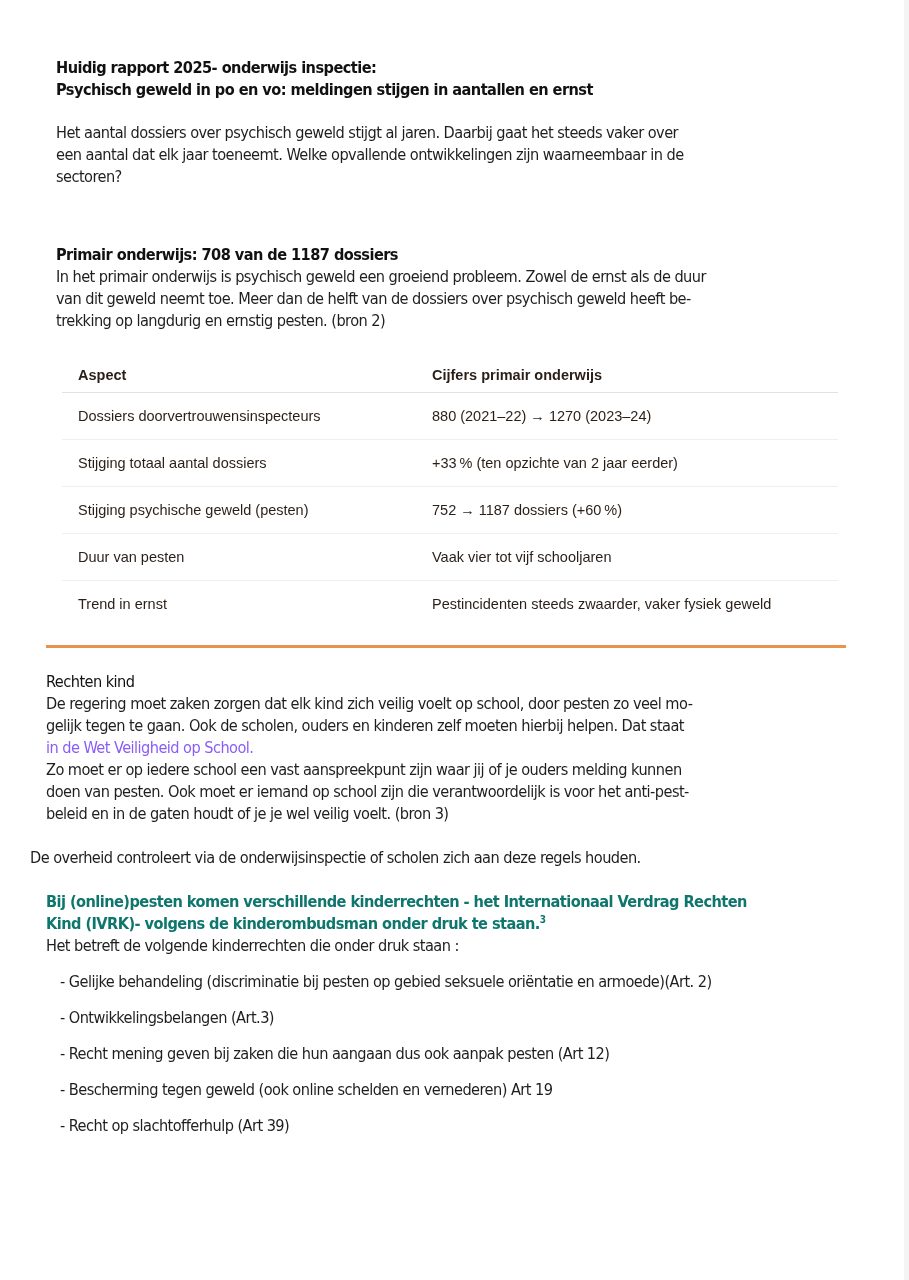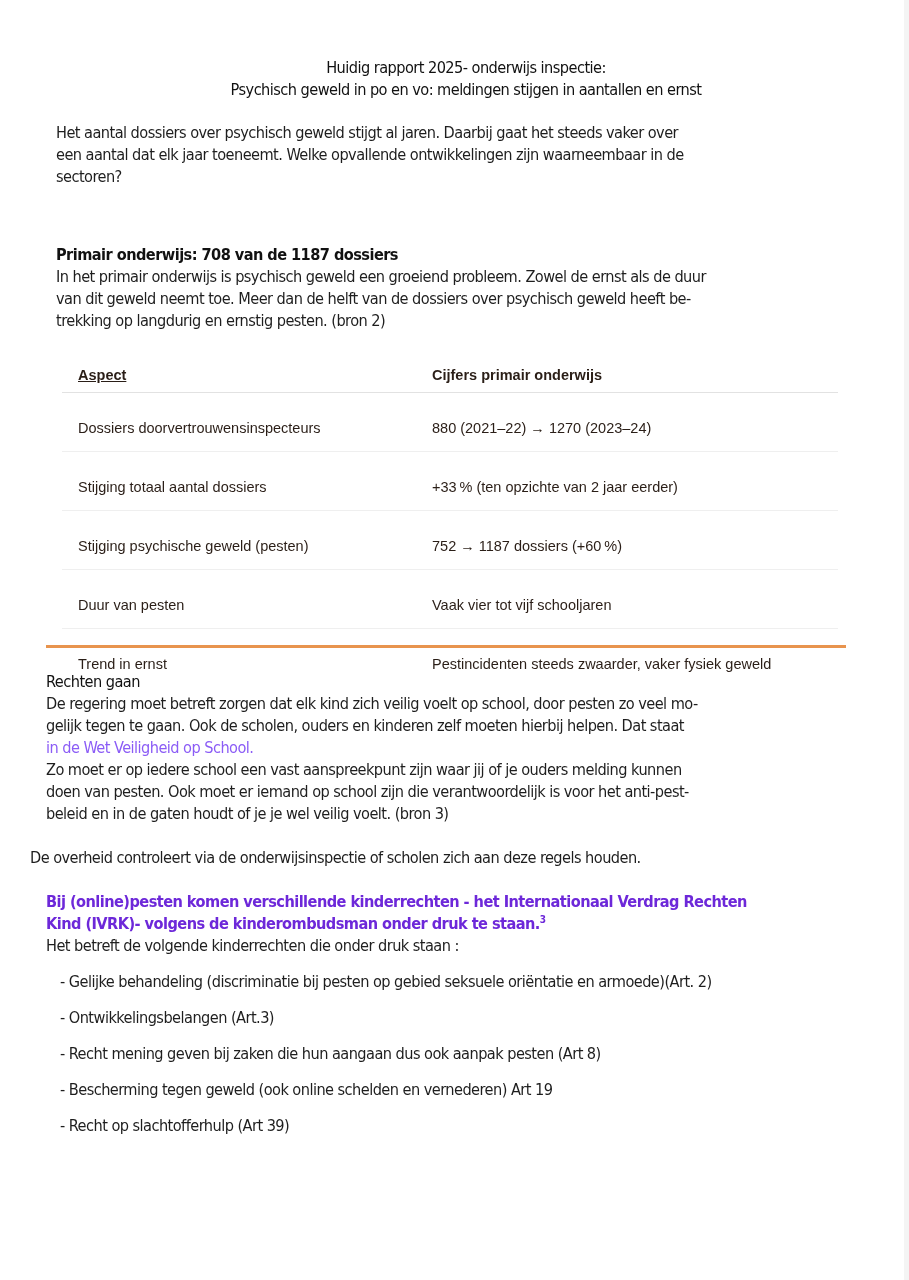--- a/index.html
+++ b/index.html
@@ -35,23 +35,22 @@
       position: absolute;
       margin: 0;
     }
     .title-block {
       left: 56px;
       top: 57px;
       width: 820px;
     }
     .title-line {
       display: block;
-      font-weight: 400;
+      font-weight: 700;
       color: #111;
-      text-align: center;
     }
     .intro {
       left: 56px;
       top: 122px;
       width: 800px;
     }
     .po-block {
       left: 56px;
       top: 232px;
       width: 800px;
@@ -79,28 +78,28 @@
     table.facts th {
       text-align: left;
       font-weight: bold;
       height: 34px;
       padding: 0 0 0 16px;
       border-bottom: 1.5px solid #e2e2e2;
       vertical-align: middle;
     }
     table.facts td {
       height: 46px;
-      padding: 12px 0 0 16px;
+      padding: 0 0 0 16px;
       border-bottom: 1px solid #efefef;
       vertical-align: middle;
     }
     table.facts tr:last-child td {
       border-bottom: none;
     }
-    table.facts .col1 { width: 338px; text-decoration: underline; }
+    table.facts .col1 { width: 338px; }
     .orange-rule {
       position: absolute;
       left: 46px;
       top: 645px;
       width: 800px;
       height: 3px;
       background: #e8944e;
     }
     .rights-block {
       left: 46px;
@@ -121,21 +120,21 @@
       top: 847px;
       width: 810px;
     }
     .ivrk-block {
       left: 46px;
       top: 891px;
       width: 810px;
     }
     .ivrk-heading {
       font-weight: 600;
-      color: #6d28d9;
+      color: #0f766e;
     }
     sup.fn {
       font-size: 10px;
       line-height: 0;
       vertical-align: super;
     }
     ul.rights-list {
       list-style: none;
       margin: 0;
       padding: 0;
@@ -198,37 +197,37 @@
         <td>Trend in ernst</td>
         <td>Pestincidenten steeds zwaarder, vaker fysiek geweld</td>
       </tr>
     </tbody>
   </table>
 </div>
 
 <div class="orange-rule"></div>
 
 <div class="block doc-text rights-block">
-  <span class="rights-heading">Rechten gaan</span>
-  <span class="line">De regering moet betreft zorgen dat elk kind zich veilig voelt op school, door pesten zo veel mo-</span>
+  <span class="rights-heading">Rechten kind</span>
+  <span class="line">De regering moet zaken zorgen dat elk kind zich veilig voelt op school, door pesten zo veel mo-</span>
   <span class="line">gelijk tegen te gaan. Ook de scholen, ouders en kinderen zelf moeten hierbij helpen. Dat staat</span>
   <span class="line wet">in de Wet Veiligheid op School.</span>
   <span class="line">Zo moet er op iedere school een vast aanspreekpunt zijn waar jij of je ouders melding kunnen</span>
   <span class="line">doen van pesten. Ook moet er iemand op school zijn die verantwoordelijk is voor het anti-pest-</span>
   <span class="line">beleid en in de gaten houdt of je je wel veilig voelt. (bron 3)</span>
 </div>
 
 <p class="block doc-text overheid">De overheid controleert via de onderwijsinspectie of scholen zich aan deze regels houden.</p>
 
 <div class="block doc-text ivrk-block">
   <span class="line ivrk-heading">Bij (online)pesten komen verschillende kinderrechten - het Internationaal Verdrag Rechten</span>
   <span class="line ivrk-heading">
     <span>Kind (IVRK)- volgens de kinderombudsman onder druk te staan.</span><sup class="fn">3</sup>
   </span>
   <span class="line">Het betreft de volgende kinderrechten die onder druk staan :</span>
   <ul class="rights-list">
     <li>- Gelijke behandeling (discriminatie bij pesten op gebied seksuele oriëntatie en armoede)(Art. 2)</li>
     <li>- Ontwikkelingsbelangen (Art.3)</li>
-    <li>- Recht mening geven bij zaken die hun aangaan dus ook aanpak pesten (Art 8)</li>
+    <li>- Recht mening geven bij zaken die hun aangaan dus ook aanpak pesten (Art 12)</li>
     <li>- Bescherming tegen geweld (ook online schelden en vernederen) Art 19</li>
     <li>- Recht op slachtofferhulp (Art 39)</li>
   </ul>
 </div>
 
 </body></html>

